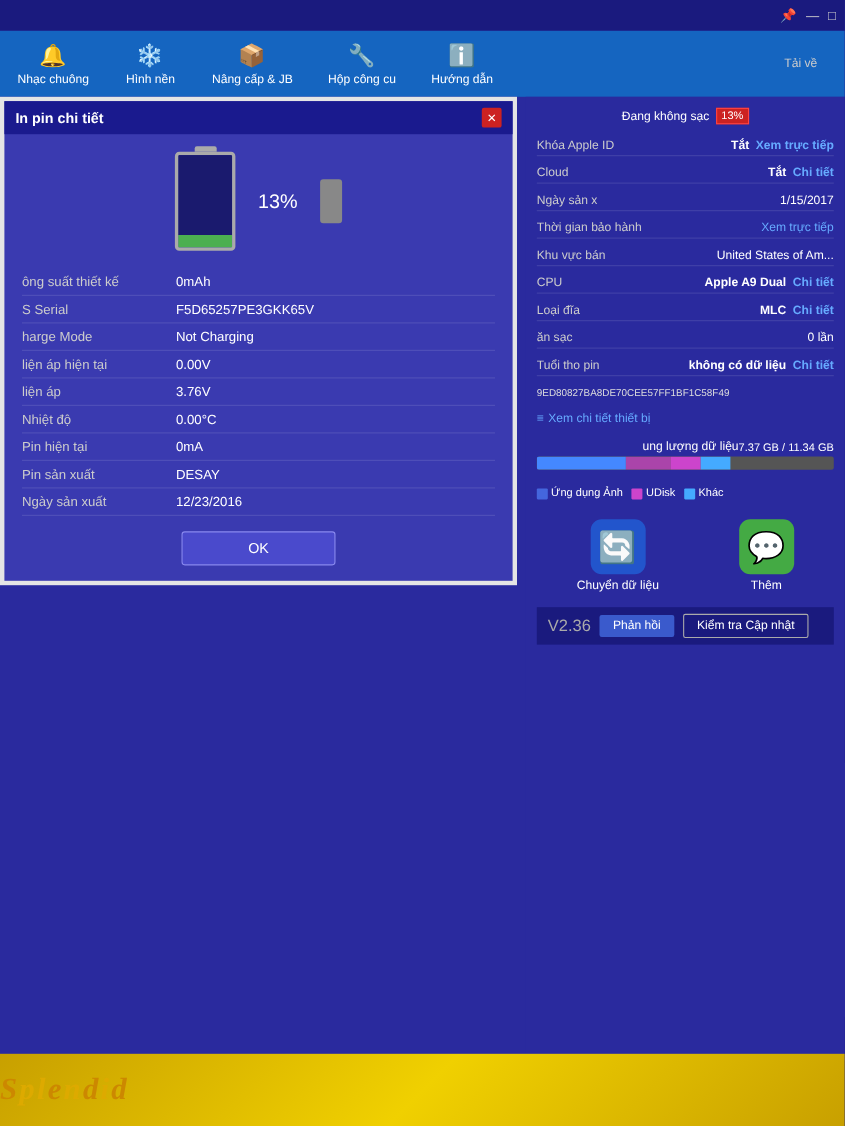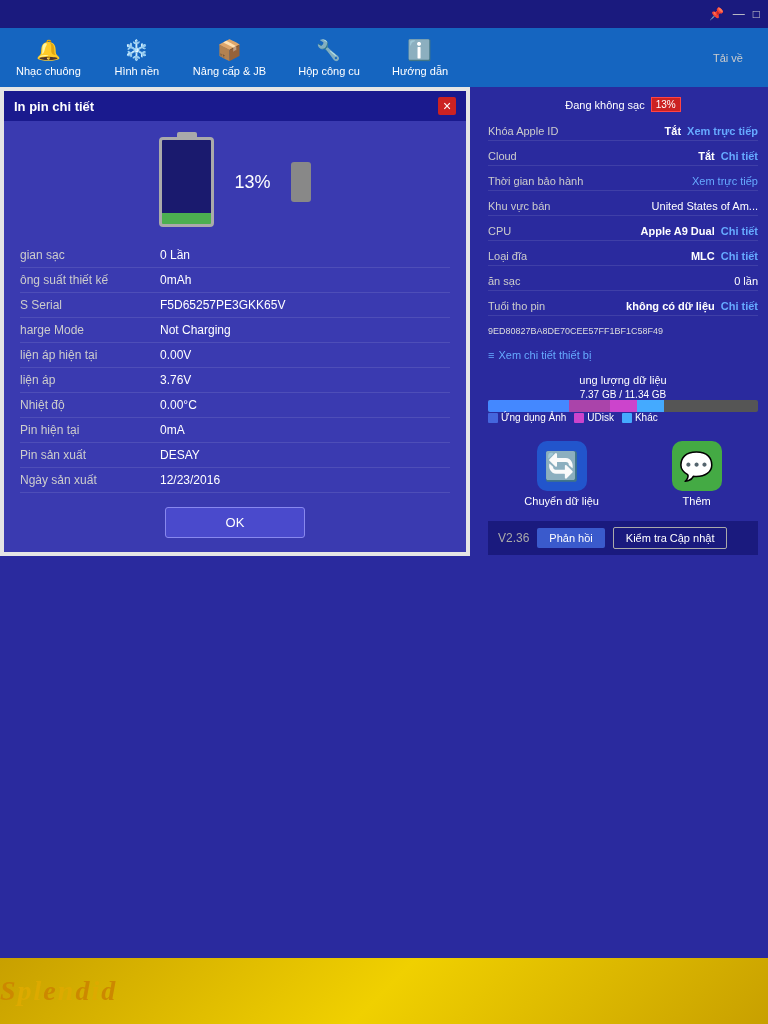--- a/index.html
+++ b/index.html
@@ -319,21 +319,21 @@
       background: #cc44cc;
       height: 100%;
     }
     .storage-bar-other {
       background: #44aaff;
       height: 100%;
     }
     .storage-legend {
       display: flex;
       gap: 8px;
-      margin-top: 0;
+      margin-top: 16px;
       flex-wrap: wrap;
     }
     .legend-item {
       display: flex;
       align-items: center;
       gap: 3px;
       font-size: 10px;
       color: white;
     }
     .legend-dot {
@@ -373,21 +373,21 @@
     
     .bottom-bar {
       background: #1a1a7e;
       display: flex;
       align-items: center;
       padding: 6px 10px;
       gap: 8px;
     }
     .version-text {
       color: #aaa;
-      font-size: 12px;
+      font-size: 15px;
     }
     .bottom-btn {
       background: #3a5acc;
       color: white;
       border: none;
       padding: 4px 12px;
       font-size: 11px;
       cursor: pointer;
       border-radius: 2px;
     }
@@ -446,24 +446,20 @@
       </div>
 
       <div class="battery-visual">
         <div class="battery-graphic"></div>
         <span class="battery-percent-text">13%</span>
         <div class="battery-connector"></div>
       </div>
 
       <div class="dialog-info">
         <div class="info-row">
-          <span class="info-label">gian sạc</span>
-          <span class="info-value">0 Lần</span>
-        </div>
-        <div class="info-row">
           <span class="info-label">ông suất thiết kế</span>
           <span class="info-value">0mAh</span>
         </div>
         <div class="info-row">
           <span class="info-label">S Serial</span>
           <span class="info-value">F5D65257PE3GKK65V</span>
         </div>
         <div class="info-row">
           <span class="info-label">harge Mode</span>
           <span class="info-value">Not Charging</span>
@@ -514,20 +510,24 @@
         </div>
       </div>
       <div class="detail-row">
         <span class="detail-label">Cloud</span>
         <div class="detail-value-group">
           <span class="detail-value">Tắt</span>
           <span class="detail-link">Chi tiết</span>
         </div>
       </div>
       <div class="detail-row">
+        <span class="detail-label">Ngày sản x</span>
+        <span class="detail-value">1/15/2017</span>
+      </div>
+      <div class="detail-row">
         <span class="detail-label">Thời gian bảo hành</span>
         <span class="detail-link">Xem trực tiếp</span>
       </div>
       <div class="detail-row">
         <span class="detail-label">Khu vực bán</span>
         <span class="detail-value">United States of Am...</span>
       </div>
       <div class="detail-row">
         <span class="detail-label">CPU</span>
         <div class="detail-value-group">
@@ -555,21 +555,21 @@
       </div>
 
       <div class="uuid-text">9ED80827BA8DE70CEE57FF1BF1C58F49</div>
 
       <button class="detail-btn">
         <span>≡</span>
         <span>Xem chi tiết thiết bị</span>
       </button>
 
       <div class="storage-section">
-        <div style="display:flex;justify-content:center;align-items:center;flex-direction:column;">
+        <div style="display:flex;justify-content:flex-end;align-items:center;">
           <span class="storage-label">ung lượng dữ liệu</span>
           <span class="detail-value" style="font-size:10px;">7.37 GB / 11.34 GB</span>
         </div>
         <div class="storage-bar">
           <div class="storage-bar-app" style="width:30%;"></div>
           <div class="storage-bar-photo" style="width:15%;background:#aa44aa;"></div>
           <div class="storage-bar-udisk" style="width:10%;background:#cc44cc;"></div>
           <div class="storage-bar-other" style="width:10%;background:#44aaff;"></div>
         </div>
         <div class="storage-legend">

